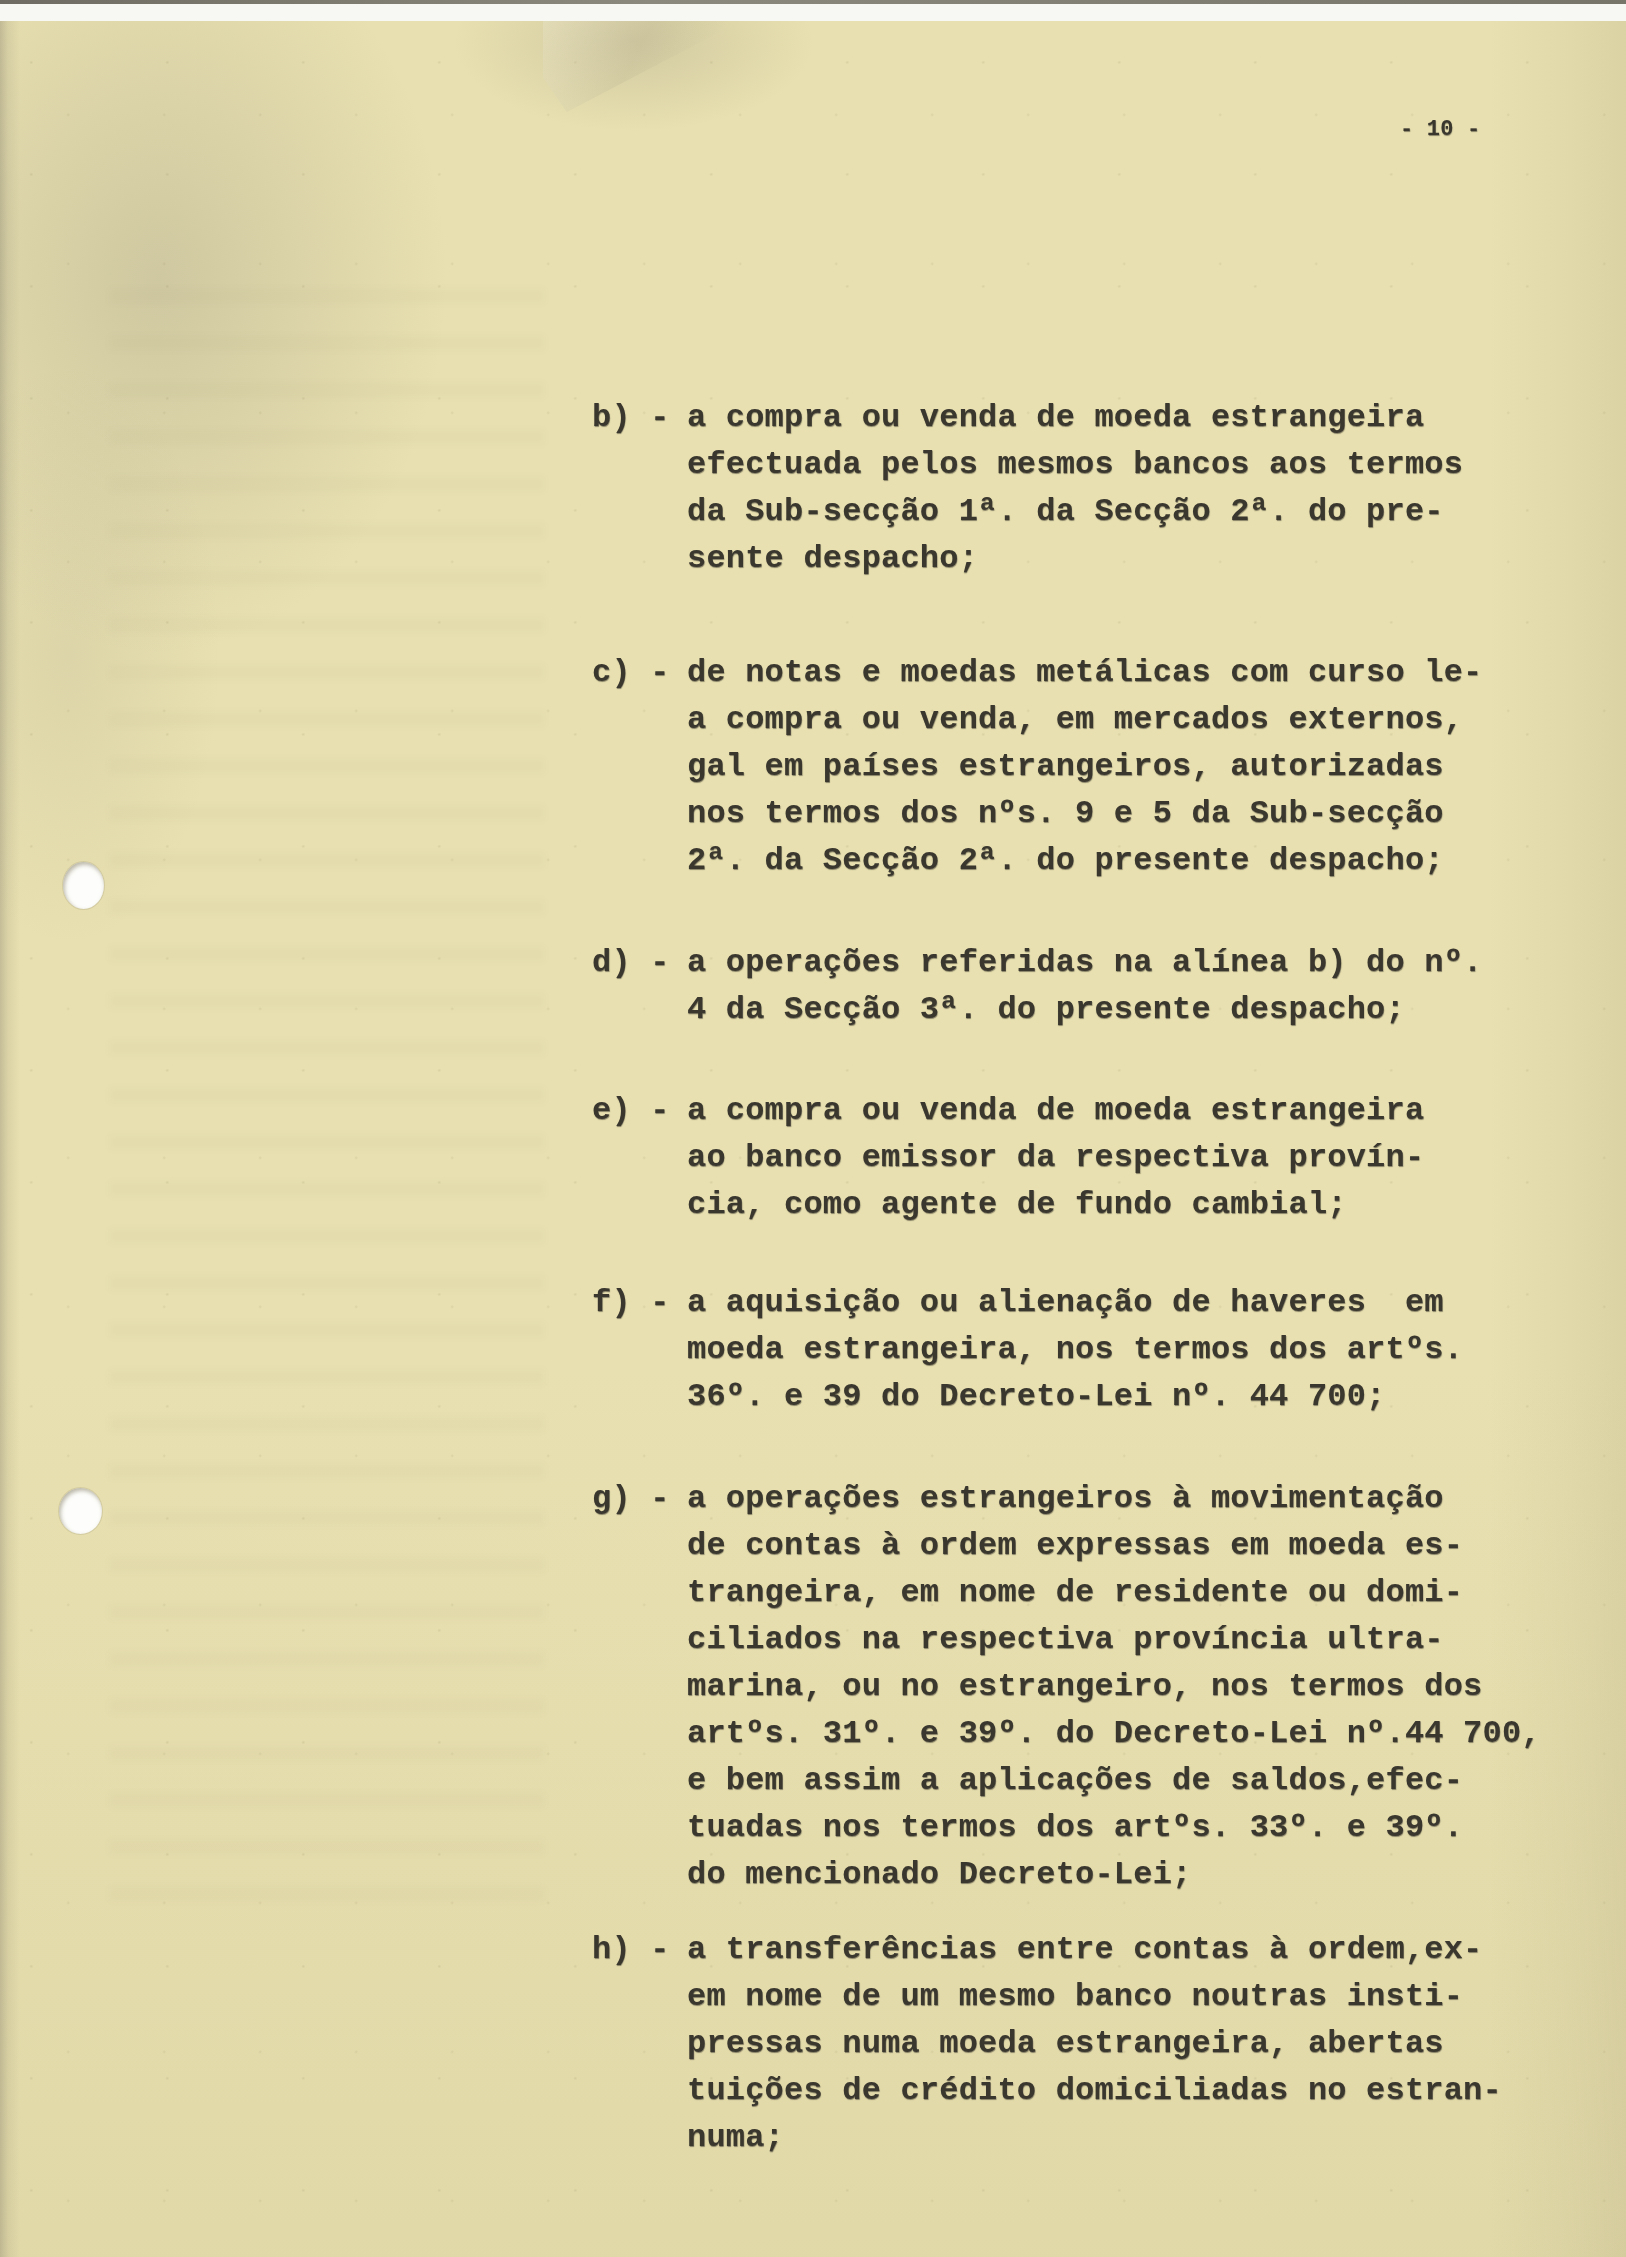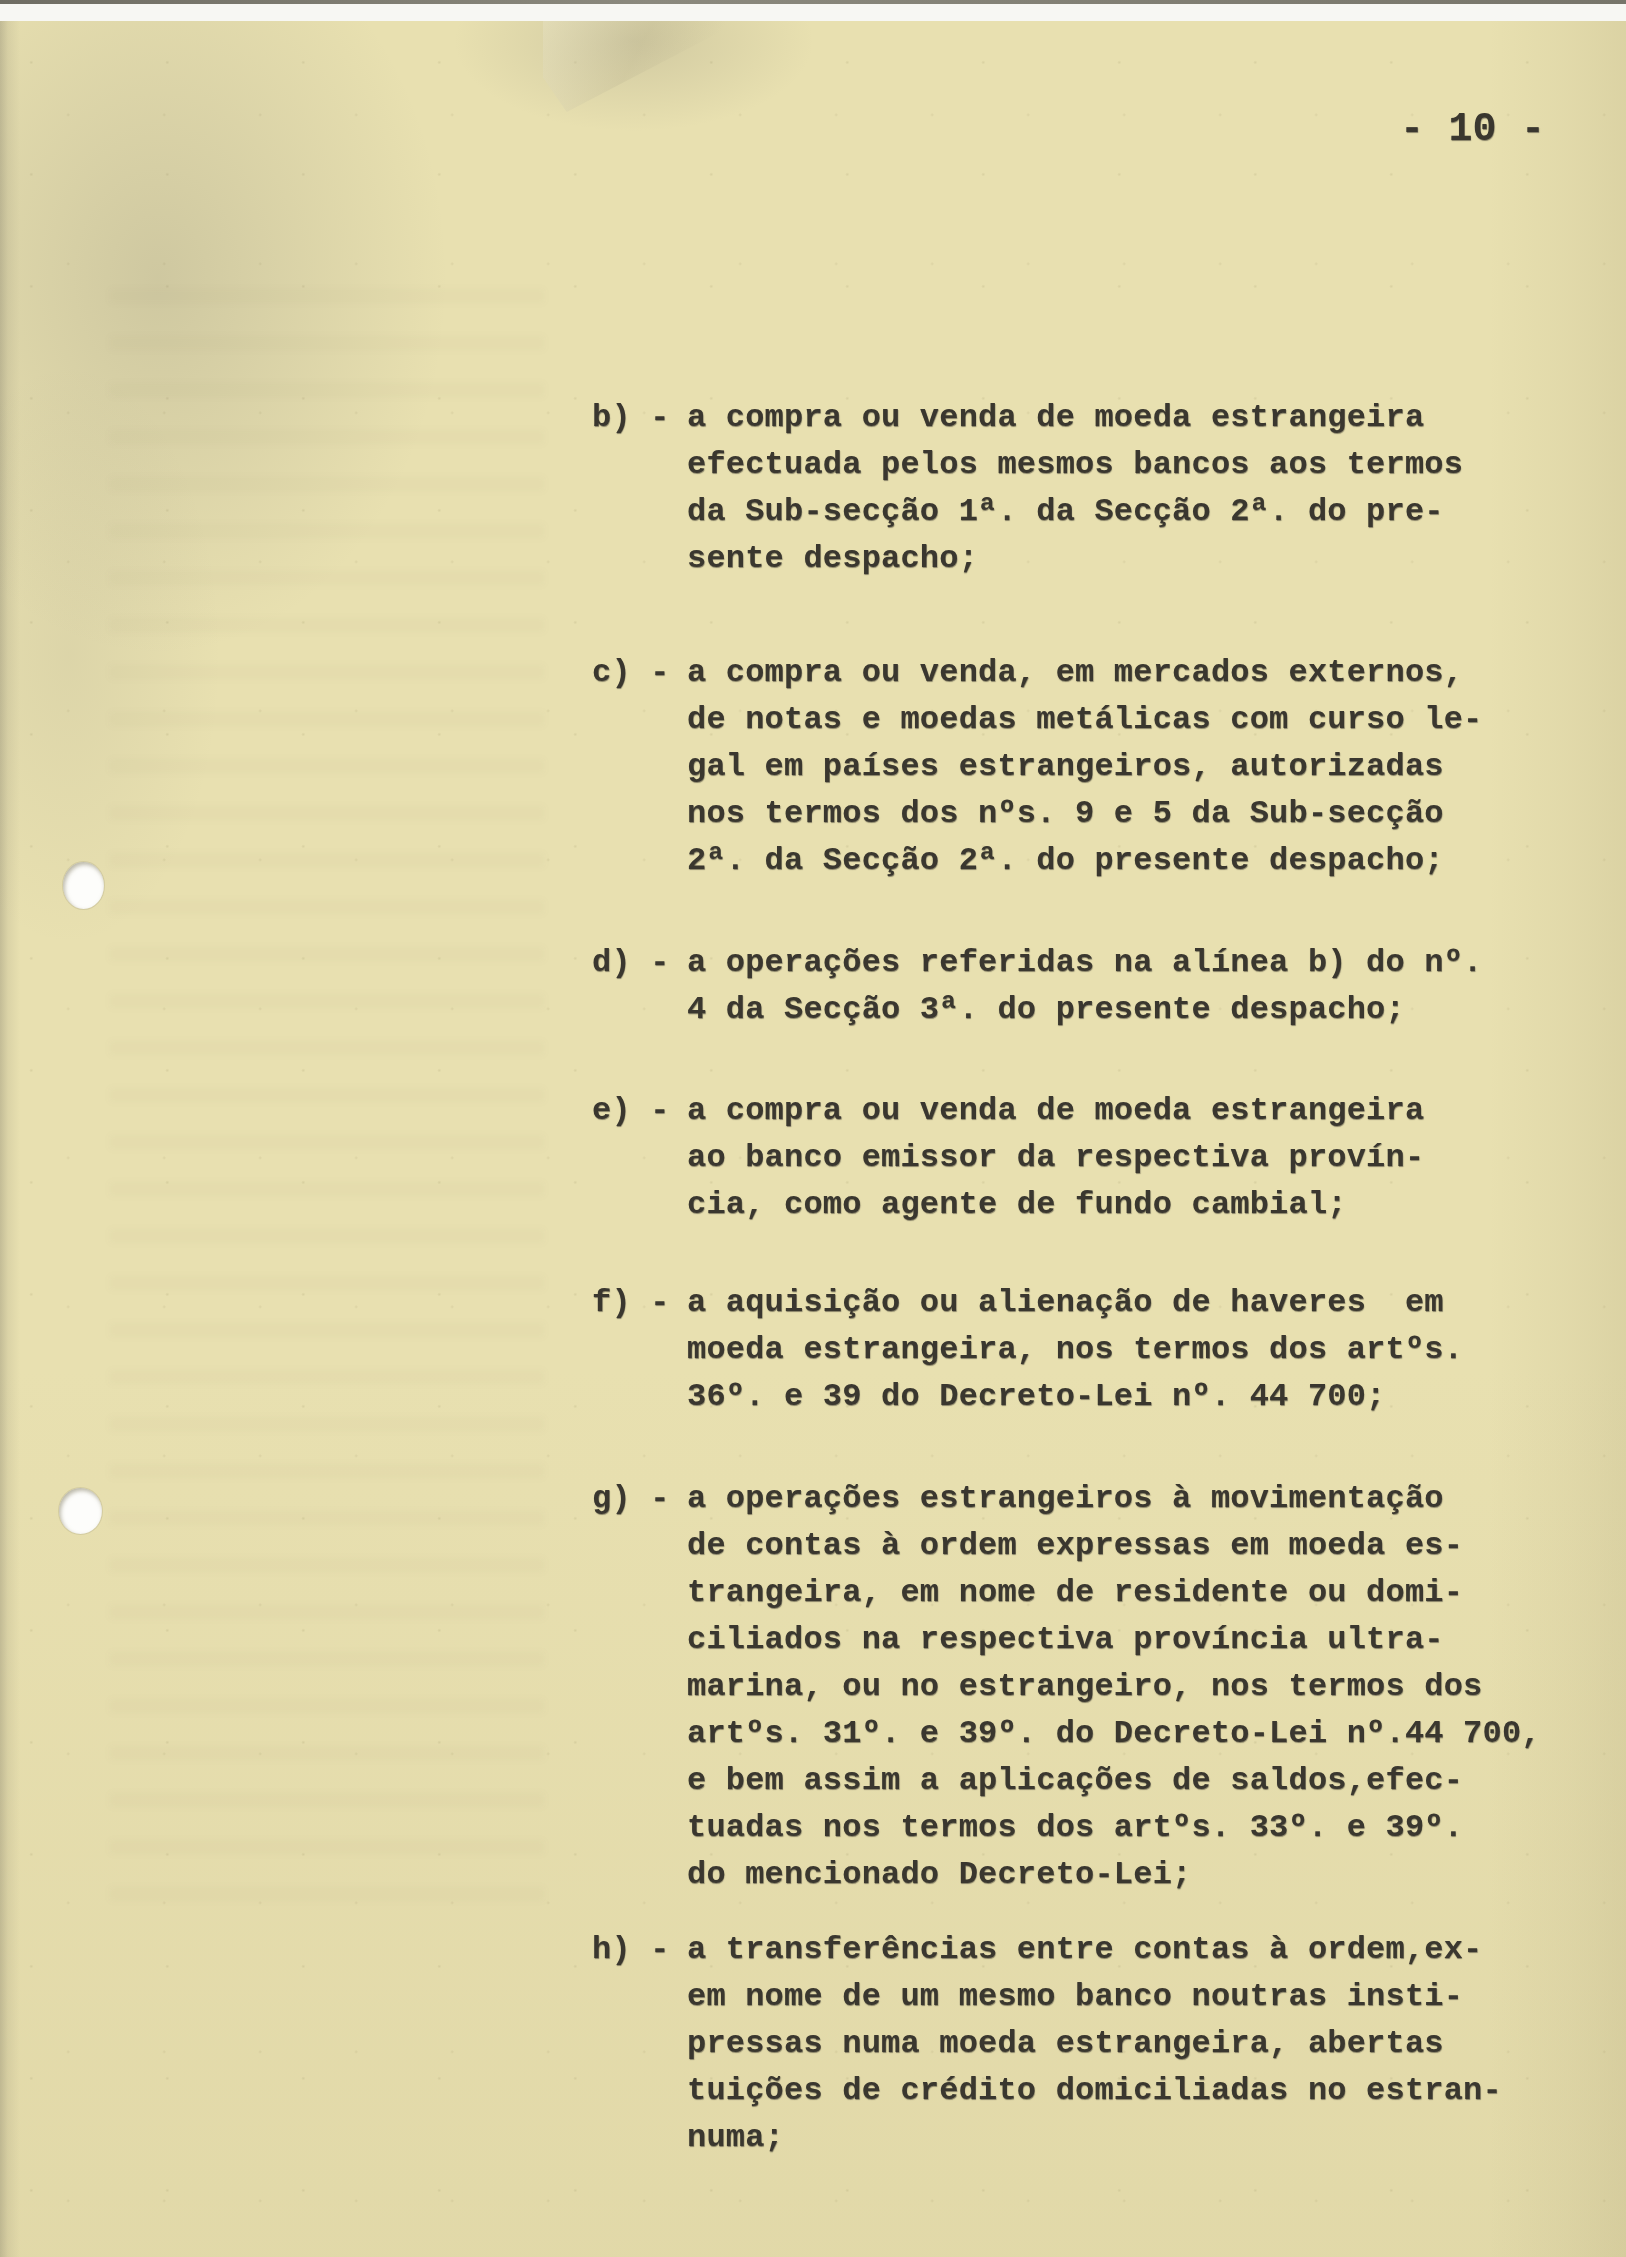--- a/index.html
+++ b/index.html
@@ -72,21 +72,21 @@
 
   
   .ink {
     color: var(--ink, #3a372f);
     font-weight: 700;
     letter-spacing: 0.2px;
     text-shadow: 0.4px 0.7px 0.9px rgba(56,52,44,0.55);
   }
   .page-number {
     position: absolute; left: 1400px; top: 89px;
-    font-size: 40px; line-height: 40px;
+    font-size: 22px; line-height: 40px;
     white-space: pre;
     font-family: Liberation Mono, monospace;
   }
   .doc-items {
     position: absolute; left: 592px; top: 0; width: 1000px; height: 2236px;
   }
   .doc-item { position: absolute; left: 0; width: 1000px; }
   .doc-item:nth-of-type(1) { top: 373px;  }
   .doc-item:nth-of-type(2) { top: 628px;  }
   .doc-item:nth-of-type(3) { top: 918px;  }
@@ -120,22 +120,22 @@
           <div class="item-lines">
             <div class="item-line ink">a compra ou venda de moeda estrangeira</div>
             <div class="item-line ink">efectuada pelos mesmos bancos aos termos</div>
             <div class="item-line ink">da Sub-secção 1ª. da Secção 2ª. do pre-</div>
             <div class="item-line ink">sente despacho;</div>
           </div>
         </div>
         <div class="doc-item">
           <span class="item-marker ink">c) -</span>
           <div class="item-lines">
+            <div class="item-line ink">de notas e moedas metálicas com curso le-</div>
             <div class="item-line ink">a compra ou venda, em mercados externos,</div>
-            <div class="item-line ink">de notas e moedas metálicas com curso le-</div>
             <div class="item-line ink">gal em países estrangeiros, autorizadas</div>
             <div class="item-line ink">nos termos dos nºs. 9 e 5 da Sub-secção</div>
             <div class="item-line ink">2ª. da Secção 2ª. do presente despacho;</div>
           </div>
         </div>
         <div class="doc-item">
           <span class="item-marker ink">d) -</span>
           <div class="item-lines">
             <div class="item-line ink">a operações referidas na alínea b) do nº.</div>
             <div class="item-line ink">4 da Secção 3ª. do presente despacho;</div>

